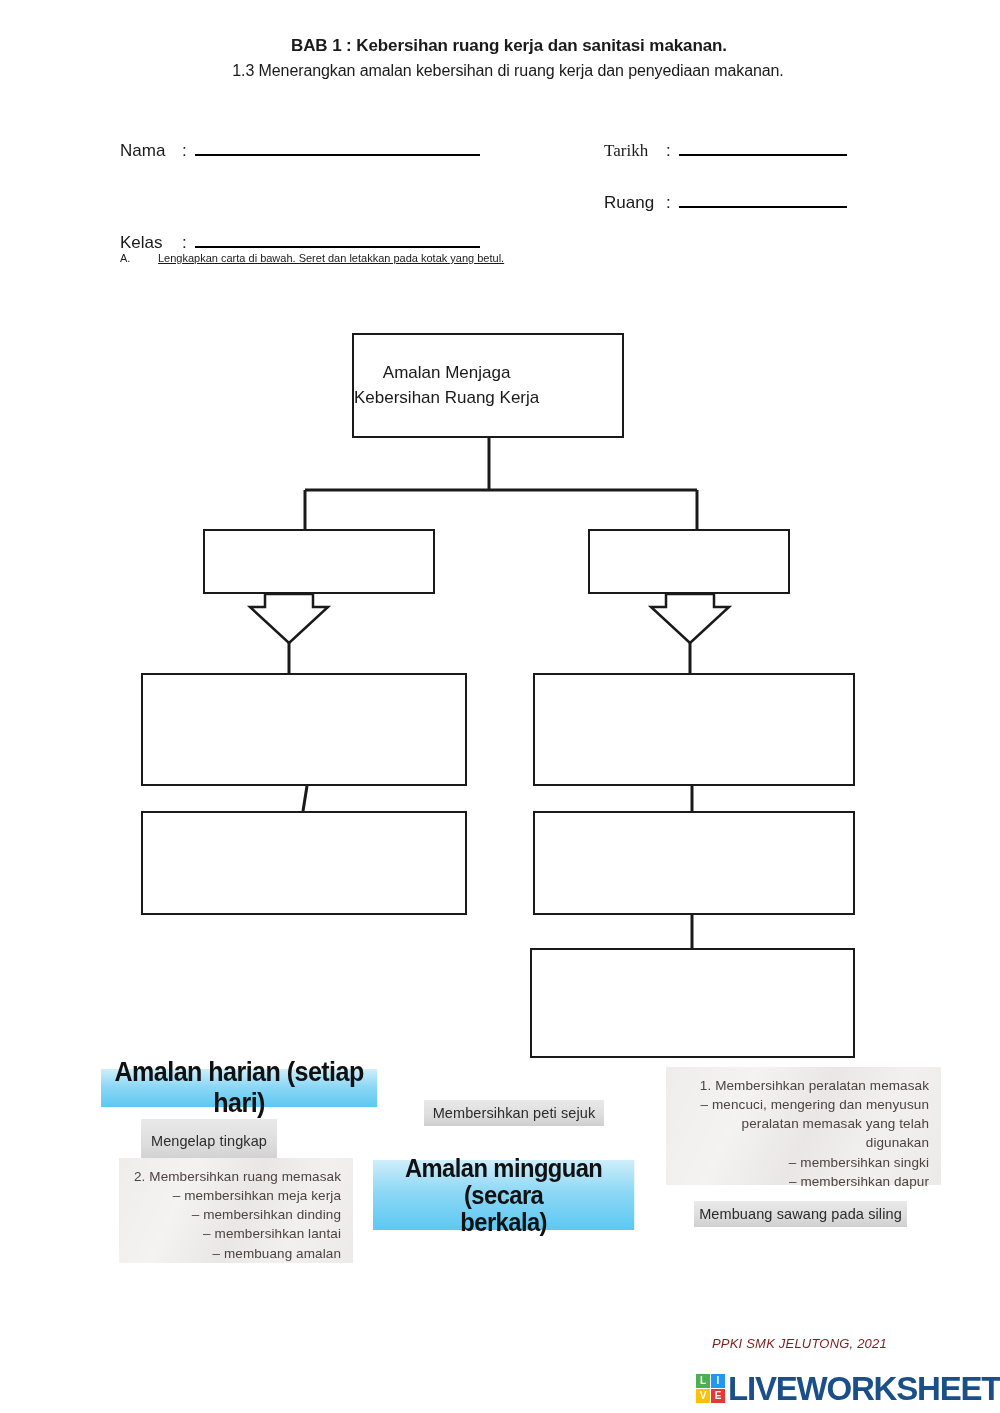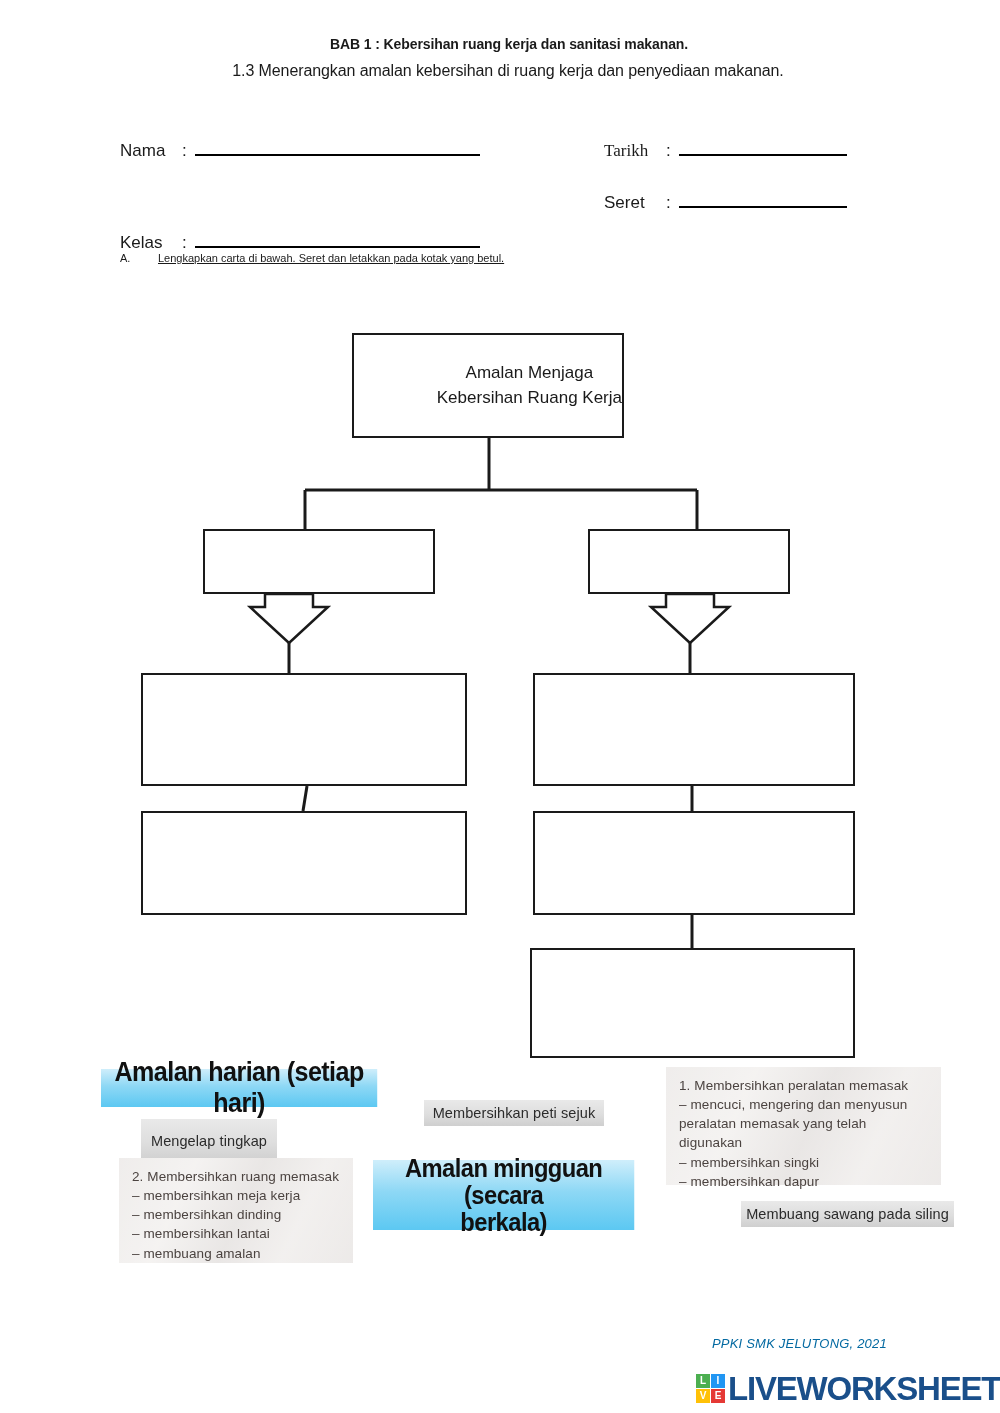--- a/index.html
+++ b/index.html
@@ -16,21 +16,21 @@
     overflow: hidden;
   }
 
   
   .hdr-title {
     position: absolute;
     top: 36px;
     left: 0;
     width: 1000px;
     text-align: center;
-    font-size: 14px;
+    font-size: 17px;
     font-weight: bold;
     letter-spacing: -0.1px;
     padding-left: 18px;
     box-sizing: border-box;
   }
   .hdr-sub {
     position: absolute;
     top: 62px;
     left: 0;
     width: 1000px;
@@ -96,21 +96,21 @@
     background: #fff;
     box-sizing: border-box;
   }
   .chartbox.root {
     left: 352px;
     top: 333px;
     width: 272px;
     height: 105px;
     display: flex;
     align-items: center;
-    justify-content: flex-end;
+    justify-content: flex-start;
     text-align: center;
     font-size: 17px;
     line-height: 1.45;
   }
   .chartbox.blank { }
 
   #b-l1 { left: 203px; top: 529px; width: 232px; height: 65px; }
   #b-r1 { left: 588px; top: 529px; width: 202px; height: 65px; }
   #b-l2 { left: 141px; top: 673px; width: 326px; height: 113px; }
   #b-r2 { left: 533px; top: 673px; width: 322px; height: 113px; }
@@ -153,44 +153,45 @@
     background: linear-gradient(180deg, #e9e9e9 0%, #dedede 55%, #cfcfcf 100%);
     color: #2b2b2b;
     font-size: 14.5px;
     display: flex;
     align-items: center;
     justify-content: center;
     letter-spacing: 0.1px;
   }
   #d-tingkap { left: 141px; top: 1119px; width: 136px; height: 43px; }
   #d-peti    { left: 424px; top: 1100px; width: 180px; height: 26px; }
-  #d-sawang  { left: 694px; top: 1201px; width: 213px; height: 26px; margin-left: 47px; }
+  #d-sawang  { left: 694px; top: 1201px; width: 213px; height: 26px; }
 
   .photo {
     background:
       linear-gradient(180deg, rgba(255,255,255,0.55), rgba(255,255,255,0.55)),
       linear-gradient(115deg, #dcd7d4 0%, #e8e4e1 28%, #cfc9c6 52%, #e3dedb 74%, #d6d0cd 100%);
     color: #4b4340;
     padding: 9px 12px 8px 13px;
     font-size: 13.5px;
     line-height: 1.42;
     letter-spacing: 0.1px;
+    text-align: right;
   }
   #d-block2 { left: 119px; top: 1158px; width: 234px; height: 105px; }
   #d-block1 { left: 666px; top: 1067px; width: 275px; height: 118px; }
   .photo .ln { white-space: nowrap; }
 
   
   .credit {
     position: absolute;
     left: 712px;
     top: 1336px;
     font-size: 13px;
     font-style: italic;
-    color: #0369a1;
+    color: #7f1d1d;
     letter-spacing: 0.2px;
   }
   .lw-logo {
     position: absolute;
     left: 696px;
     top: 1372px;
     display: flex;
     align-items: center;
   }
   .lw-tiles {
@@ -226,21 +227,21 @@
 <div class="field" id="f-nama">
   <span class="lbl">Nama</span><span class="colon">:</span><span class="rule"></span>
 </div>
 <div class="field" id="f-kelas">
   <span class="lbl">Kelas</span><span class="colon">:</span><span class="rule"></span>
 </div>
 <div class="field" id="f-tarikh">
   <span class="lbl">Tarikh</span><span class="colon">:</span><span class="rule"></span>
 </div>
 <div class="field" id="f-hari">
-  <span class="lbl">Seret</span><span class="colon">:</span><span class="rule"></span>
+  <span class="lbl">Ruang</span><span class="colon">:</span><span class="rule"></span>
 </div>
 
 <div class="instr">
   <span class="marker">A.</span><span class="utext">Lengkapkan carta di bawah. Seret dan letakkan pada kotak yang betul.</span>
 </div>
 
 <svg id="chart" viewBox="0 0 1000 1413">
   <g stroke="#1a1a1a" stroke-width="3" fill="none" stroke-linecap="butt">
 
     <path d="M 489 438 L 489 490"></path>

